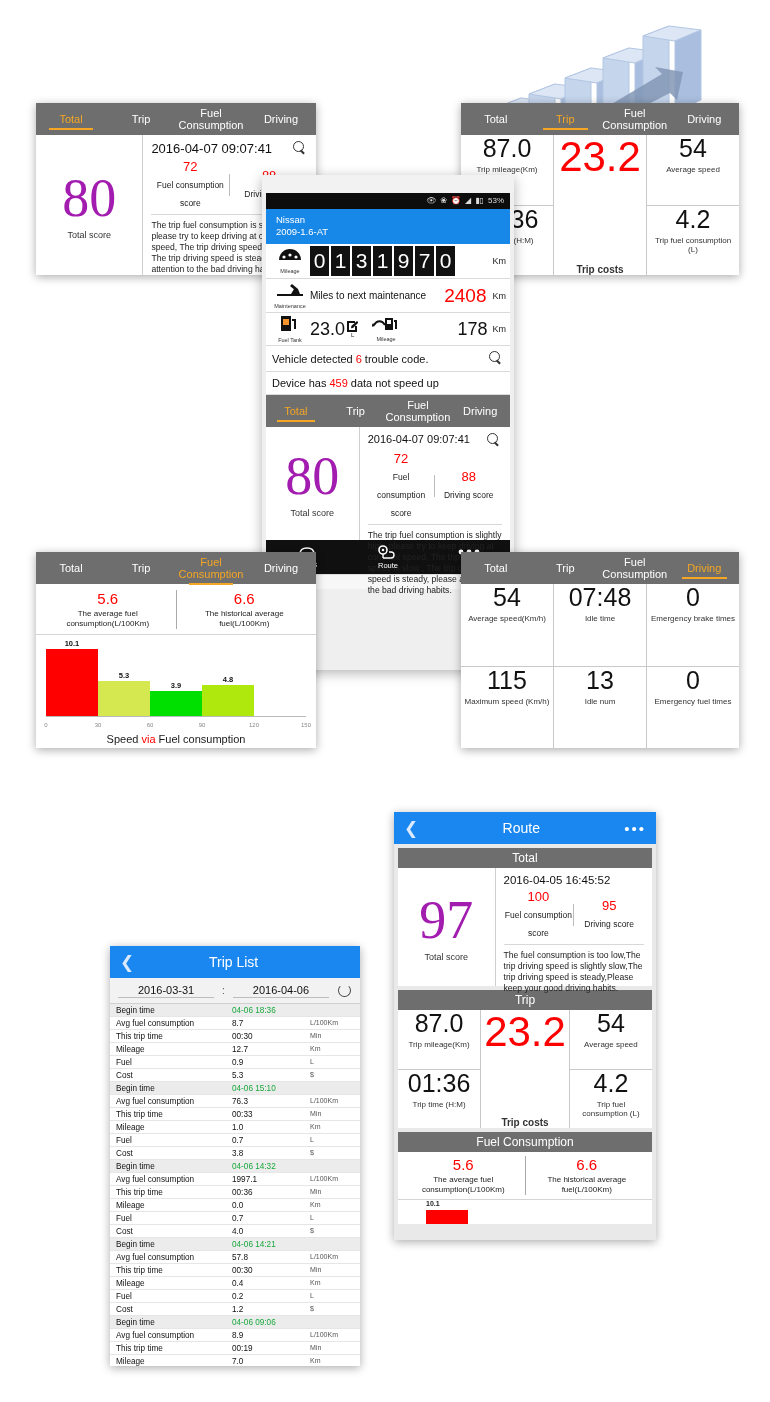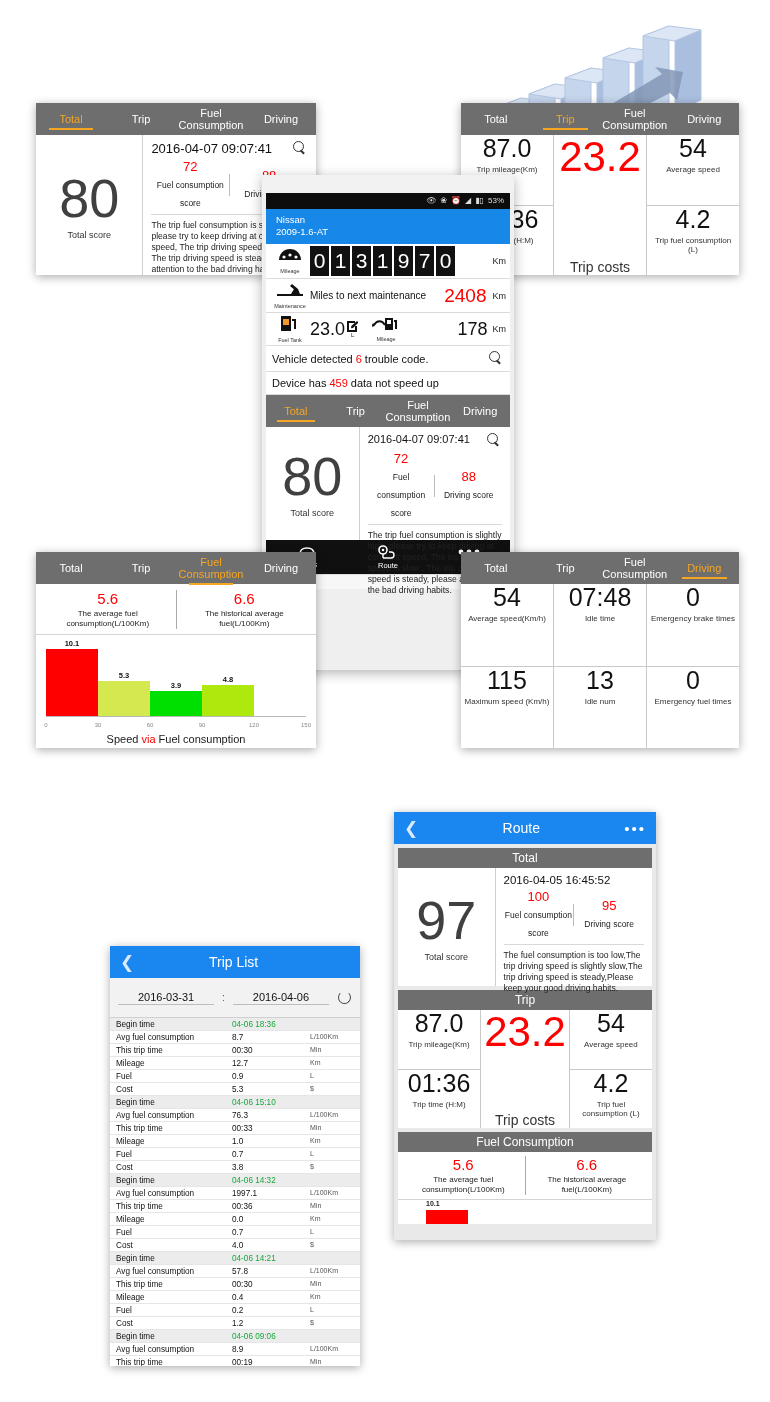--- a/index.html
+++ b/index.html
@@ -14,21 +14,21 @@
        position:relative;padding:2px 0;}
   .tab.active{color:#f5a623;}
   .tab.active:after{content:"";position:absolute;left:18%;right:18%;bottom:-3px;
        height:2px;background:#f5a623;}
   .tab .two{display:block;}
 
   
   .totalwrap{display:flex;height:calc(100% - 32px);}
   .scorebox{width:38%;display:flex;flex-direction:column;align-items:center;
        justify-content:center;border-right:1px solid #cfcfcf;}
-  .bigscore{color:#404040;font-size:54px;line-height:54px;font-weight:400;}
+  .bigscore{color:#a21caf;font-size:54px;line-height:54px;font-weight:400;font-family:Liberation Serif, serif;}
   .smalllbl{font-size:9px;color:#333;margin-top:5px;}
   .infobox{flex:1;padding:6px 8px 0 8px;}
   .dtrow{display:flex;align-items:flex-start;justify-content:space-between;}
   .dt{font-size:13px;color:#111;}
   .subscores{display:flex;align-items:center;margin-top:4px;padding-bottom:4px;
        border-bottom:1px solid #d8d8d8;}
   .sub{flex:1;text-align:center;}
   .sub .v{color:#f00;font-size:13px;display:block;line-height:14px;}
   .sub .k{font-size:8.5px;color:#222;}
   .subdiv{width:1px;height:22px;background:#bbb;}
@@ -43,21 +43,21 @@
   .grid{display:flex;height:calc(100% - 32px);}
   .gcol{flex:1;display:flex;flex-direction:column;border-right:1px solid #c9c9c9;}
   .gcol:last-child{border-right:none;}
   .gcell{flex:1;display:flex;flex-direction:column;align-items:center;
        border-bottom:1px solid #c9c9c9;padding:0 3px;}
   .gcell:last-child{border-bottom:none;}
   .gcell .v{font-size:25px;line-height:27px;color:#111;}
   .gcell .k{font-size:8px;color:#333;margin-top:3px;text-align:center;}
   .gcell.mid{justify-content:space-between;}
   .gcell.mid .v{font-size:42px;line-height:44px;color:#f00;}
-  .gcell.mid .k{font-size:14px;margin-top:10px;}
+  .gcell.mid .k{font-size:10px;margin-top:10px;font-weight:bold;}
 
   
   .fcsum{display:flex;align-items:center;padding:6px 4px 5px 4px;
        border-bottom:1px solid #d5d5d5;}
   .fccell{flex:1;text-align:center;padding:0 4px;}
   .fccell .v{color:#f00;font-size:15px;line-height:17px;}
   .fccell .k{font-size:8px;color:#222;line-height:10px;display:block;margin-top:2px;}
   .fcdiv{width:1px;align-self:stretch;background:#aaa;}
   .chartarea{position:relative;height:92px;margin:4px 10px 0 10px;}
   .bars{position:absolute;left:0;right:0;bottom:14px;height:74px;}
@@ -106,21 +106,21 @@
   .apphdr .ttl{flex:1;text-align:center;font-size:14px;}
   .chev{font-size:17px;line-height:17px;color:#dbeaff;}
   .dots{letter-spacing:2px;font-size:15px;}
 
   
   .secthdr{background:#6e6e6e;color:#fff;text-align:center;font-size:12px;
        padding:3px 0;margin:4px 4px 0 4px;}
   .sectbody{background:#fff;margin:0 4px;}
 
   
-  .daterow{display:flex;align-items:center;background:#f2f2f2;padding:12px 8px;
+  .daterow{display:flex;align-items:center;background:#f2f2f2;padding:5px 8px;
        border-bottom:1px solid #d0d0d0;}
   .datebtn{flex:1;text-align:center;font-size:11px;color:#111;
        border-bottom:1px solid #bdbdbd;padding-bottom:1px;}
   .colon{padding:0 8px;font-size:10px;color:#555;}
   .refresh{width:15px;height:15px;margin-left:8px;position:relative;}
   .refresh i{position:absolute;inset:1px;border:1.4px solid #444;border-radius:50%;
        border-top-color:transparent;}
   .trow{display:flex;align-items:flex-start;font-size:8.2px;padding:1.5px 6px;
        border-bottom:1px solid #e6e6e6;}
   .trow.head{background:#ececec;}

